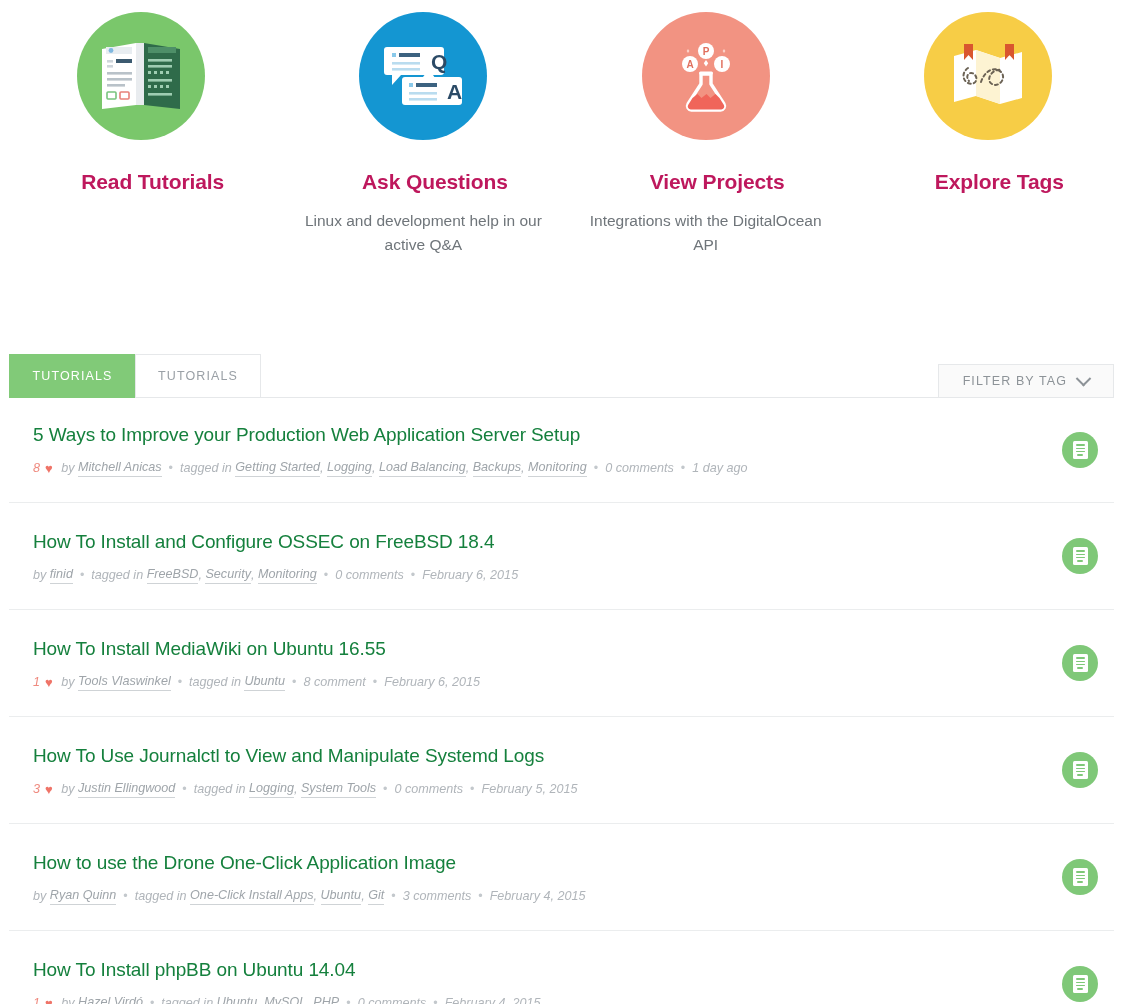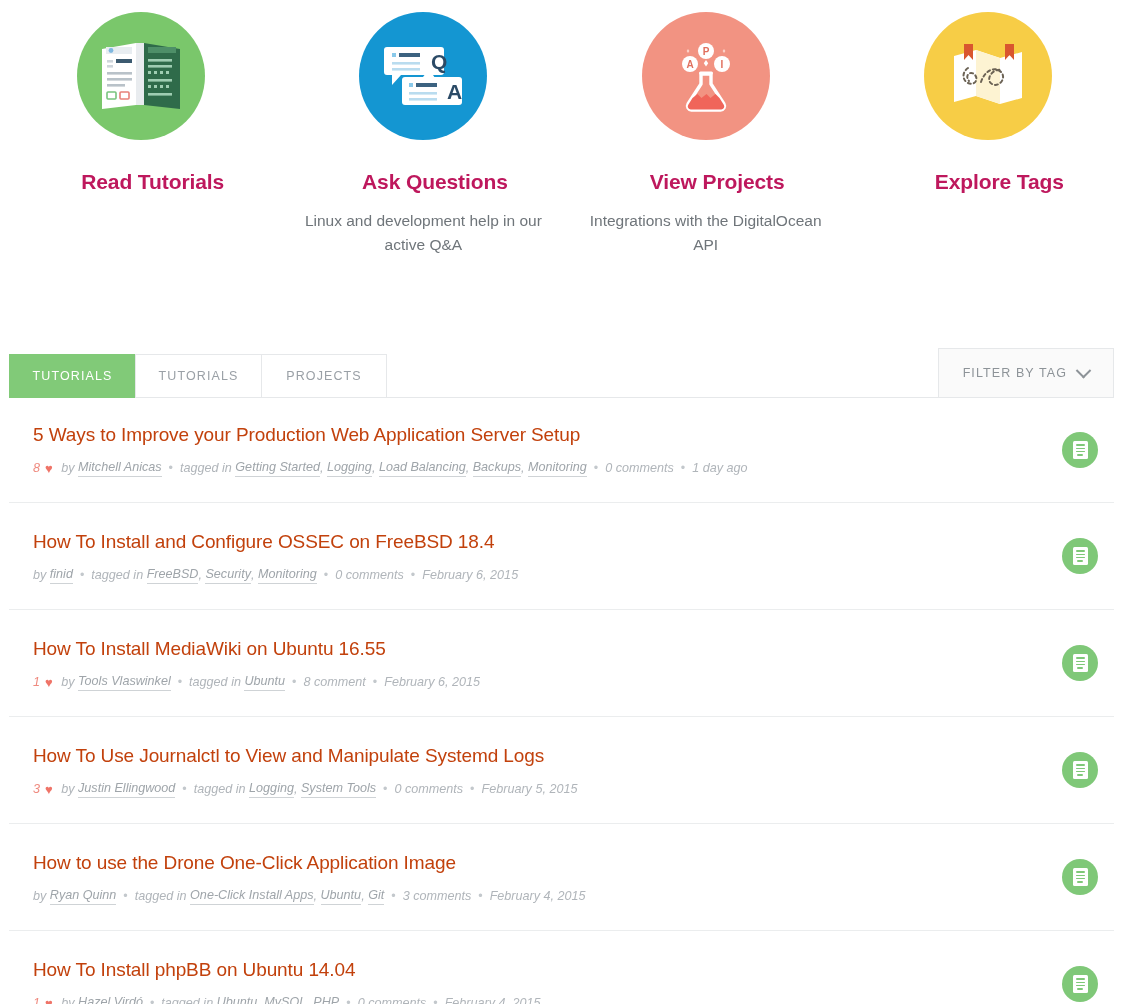--- a/index.html
+++ b/index.html
@@ -91,21 +91,21 @@
   }
   .tab:last-child { border-right: 1px solid #e6e8ea; }
   .tab.active {
     background: #81ca78;
     color: #ffffff;
     border-color: #81ca78;
   }
   .filter-btn {
     position: absolute;
     right: 15px; bottom: 0;
-    height: 50px;
+    height: 34px;
     display: flex;
     align-items: center;
     justify-content: center;
     gap: 11px;
     padding: 0 24px;
     min-width: 170px;
     background: #fafafa;
     border: 1px solid #e6e8ea;
     font-size: 12.5px;
     letter-spacing: 1.1px;
@@ -125,21 +125,21 @@
   .list { width: 1129px; }
   .list-item {
     position: relative;
     padding: 26px 15px 25px 24px;
     border-bottom: 1px solid #ebedee;
     margin: 0 15px 0 9px;
   }
   .list-item:first-child { padding-top: 24px; }
   .item-title {
     font-size: 19px;
-    color: #c2410c;
+    color: #15803d;
     font-weight: normal;
     margin: 0 0 0 0;
     line-height: 26px;
     letter-spacing: -0.1px;
     cursor: pointer;
     max-width: 960px;
   }
   .item-meta {
     margin-top: 11px;
     font-size: 12.6px;
@@ -313,23 +313,20 @@
 <div class="tabbar-wrap">
   <div class="tabbar-baseline"></div>
 
   <div class="tabs">
     <div class="tab active">
       <span>TUTORIALS</span>
     </div>
     <div class="tab">
       <span>TUTORIALS</span>
     </div>
-    <div class="tab">
-      <span>PROJECTS</span>
-    </div>
   </div>
 
   <div class="filter-btn">
     <span>FILTER BY TAG</span>
     <span class="chevron"></span>
   </div>
 </div>
 
 <div class="list" id="content-list">
     <div class="list-item">

